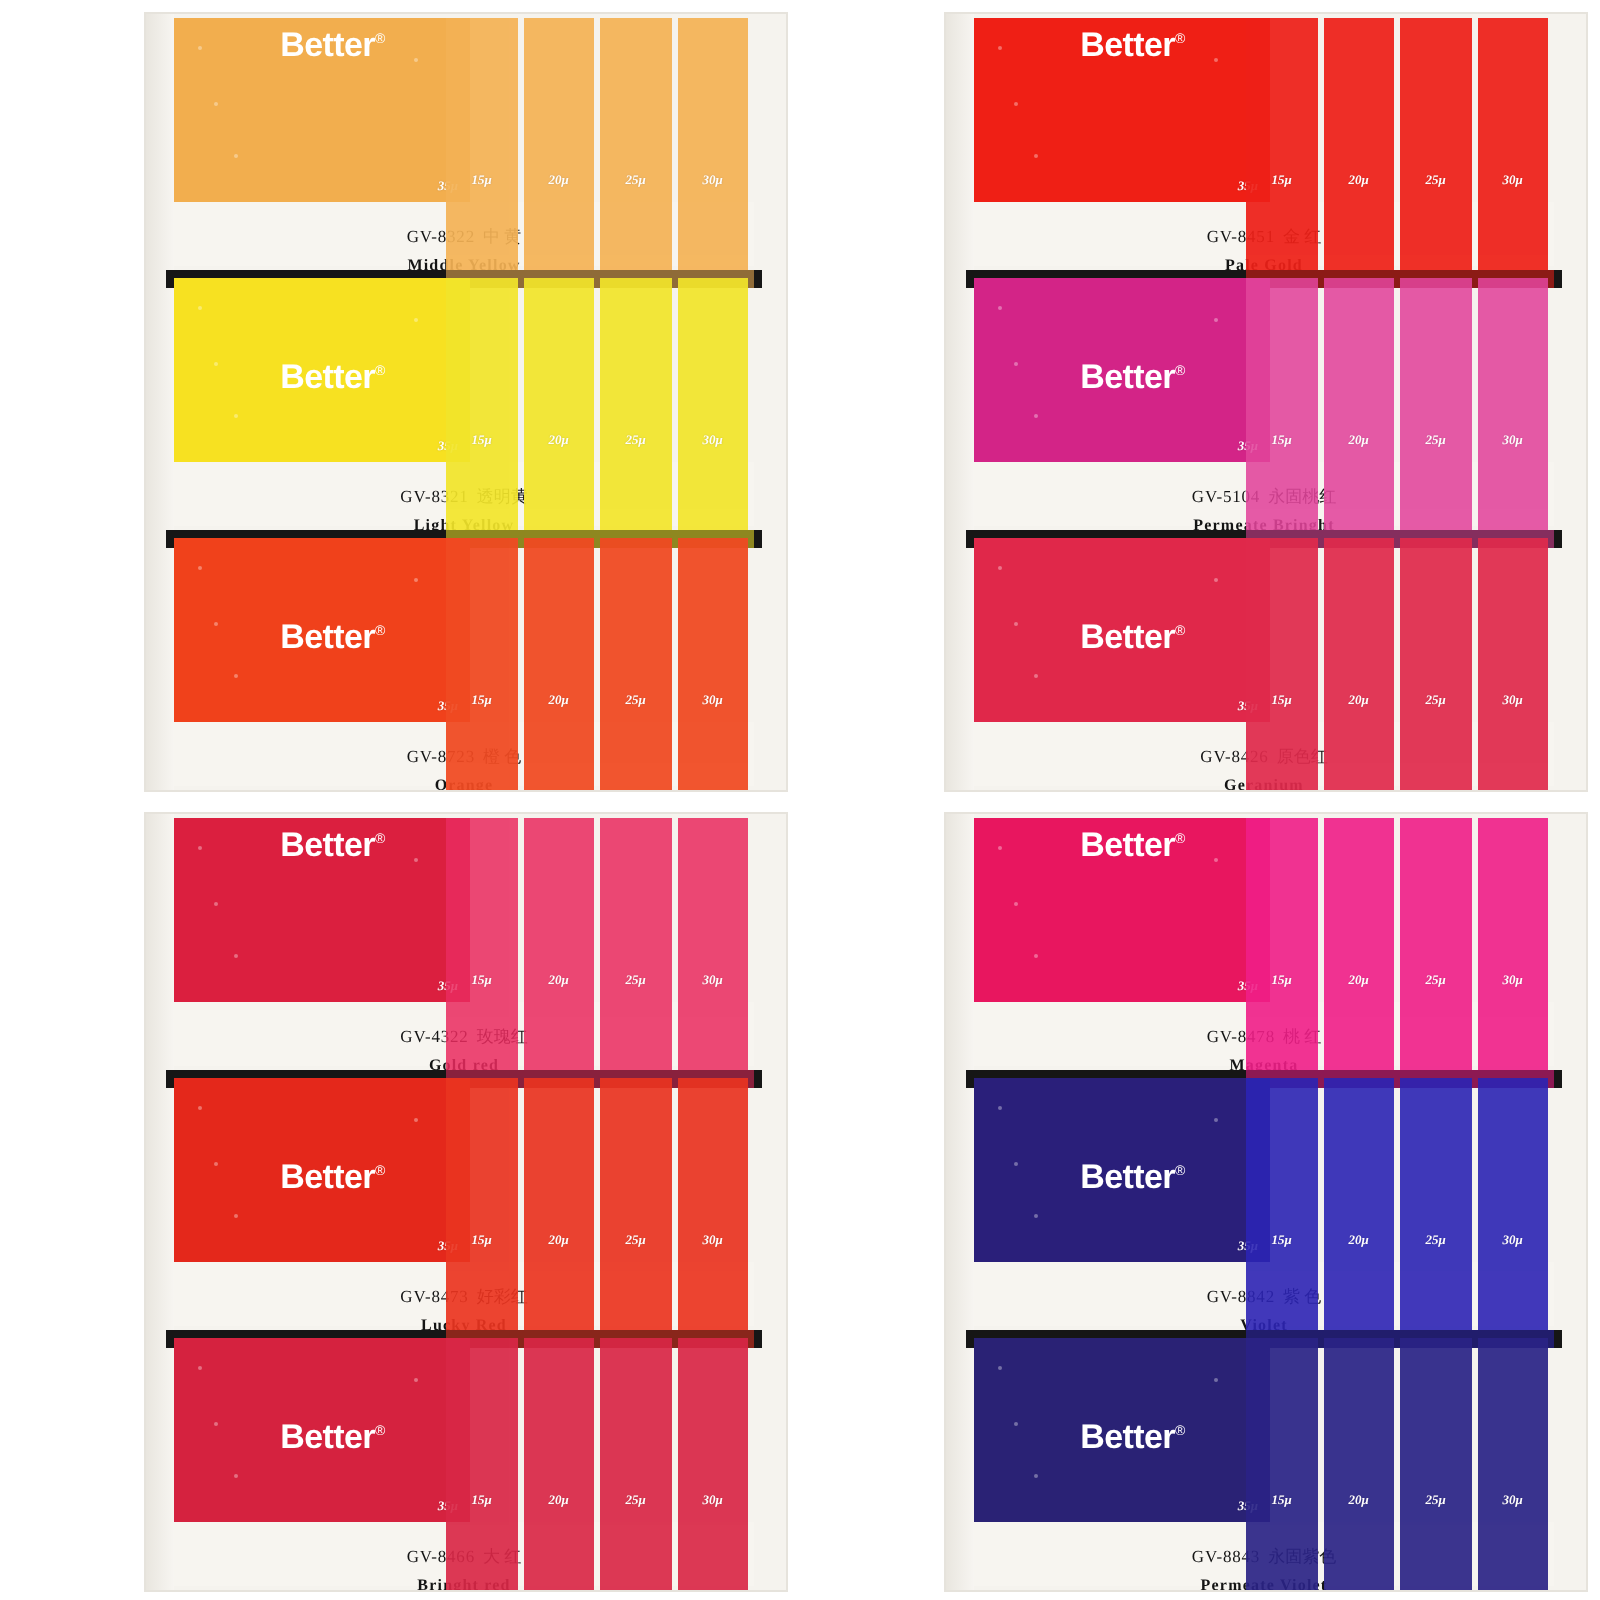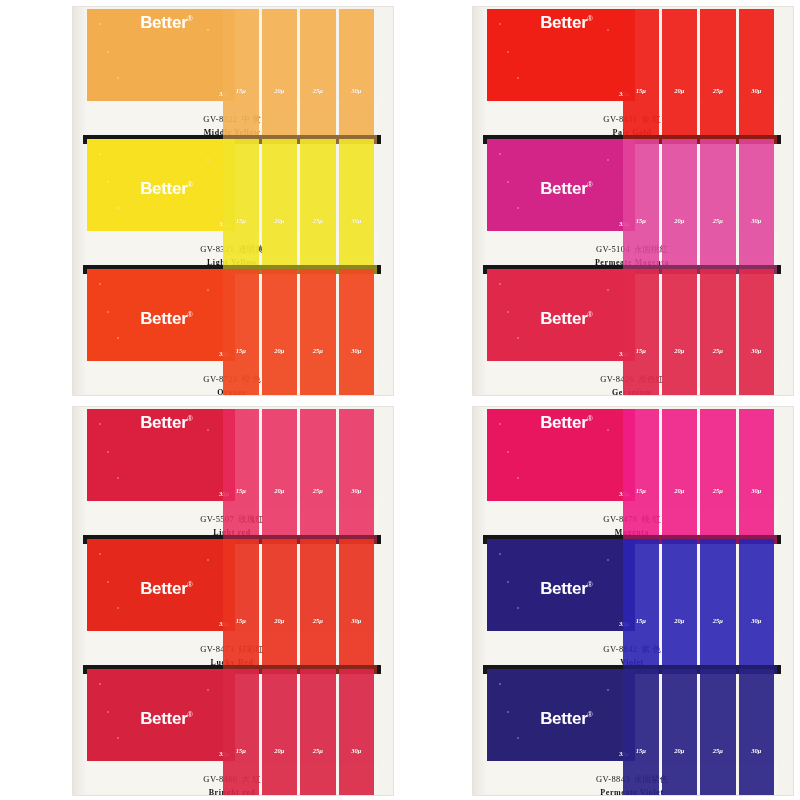--- a/index.html
+++ b/index.html
@@ -269,21 +269,21 @@
           <div class="patch" style="top: 0px; height: 92px; background: rgb(211, 36, 135);">
             <div class="brand" style="top: 40px;"><span>Better</span><sup>®</sup></div>
             <div class="micron" style="right: 6px; bottom: 4px;">35μ</div>
             <div class="speck" style="left: 12px; top: 14px;"></div>
             <div class="speck" style="left: 20px; top: 42px;"></div>
             <div class="speck" style="left: 30px; top: 68px;"></div>
             <div class="speck" style="left: 120px; top: 20px;"></div>
           </div>
           <div class="label-area" style="top: 92px; height: 32px;">
             <div class="lab" style="padding-top: 7px;"><span class="lab-code">GV-5104</span><span class="lab-cn">永固桃红</span></div>
-            <div class="lab lab-en">Permeate  Magenta</div>
+            <div class="lab lab-en">Permeate  Bringht</div>
           </div>
           <div class="blackbar" style="top: 126px;"></div>
           <div class="strips" style="left: 150px; top: 0px; width: 154px; height: 126px;">
             <div class="strip" style="left: 0px; width: 35.5px; background: rgb(226, 68, 155); opacity: 0.88;">
               <div class="micron" style="left: 50%; transform: translateX(-50%); top: 78px;">15μ</div>
             </div>
             <div class="strip" style="left: 38.5px; width: 35.5px; background: rgb(226, 68, 155); opacity: 0.88;">
               <div class="micron" style="left: 50%; transform: translateX(-50%); top: 78px;">20μ</div>
             </div>
             <div class="strip" style="left: 77px; width: 35.5px; background: rgb(226, 68, 155); opacity: 0.88;">
@@ -333,22 +333,22 @@
         <div class="card" style="top: 2px; height: 126px;">
           <div class="patch" style="top: 0px; height: 92px; background: rgb(219, 31, 63);">
             <div class="brand" style="top: 4px;"><span>Better</span><sup>®</sup></div>
             <div class="micron" style="right: 6px; bottom: 4px;">35μ</div>
             <div class="speck" style="left: 12px; top: 14px;"></div>
             <div class="speck" style="left: 20px; top: 42px;"></div>
             <div class="speck" style="left: 30px; top: 68px;"></div>
             <div class="speck" style="left: 120px; top: 20px;"></div>
           </div>
           <div class="label-area" style="top: 92px; height: 32px;">
-            <div class="lab" style="padding-top: 7px;"><span class="lab-code">GV-5507</span><span class="lab-cn">玫瑰红</span></div>
-            <div class="lab lab-en">Light red</div>
+            <div class="lab" style="padding-top: 7px;"><span class="lab-code">GV-4322</span><span class="lab-cn">玫瑰红</span></div>
+            <div class="lab lab-en">Gold red</div>
           </div>
           <div class="blackbar" style="top: 126px;"></div>
           <div class="strips" style="left: 150px; top: 0px; width: 154px; height: 126px;">
             <div class="strip" style="left: 0px; width: 35.5px; background: rgb(234, 43, 95); opacity: 0.86;">
               <div class="micron" style="left: 50%; transform: translateX(-50%); top: 78px;">15μ</div>
             </div>
             <div class="strip" style="left: 38.5px; width: 35.5px; background: rgb(234, 43, 95); opacity: 0.86;">
               <div class="micron" style="left: 50%; transform: translateX(-50%); top: 78px;">20μ</div>
             </div>
             <div class="strip" style="left: 77px; width: 35.5px; background: rgb(234, 43, 95); opacity: 0.86;">

